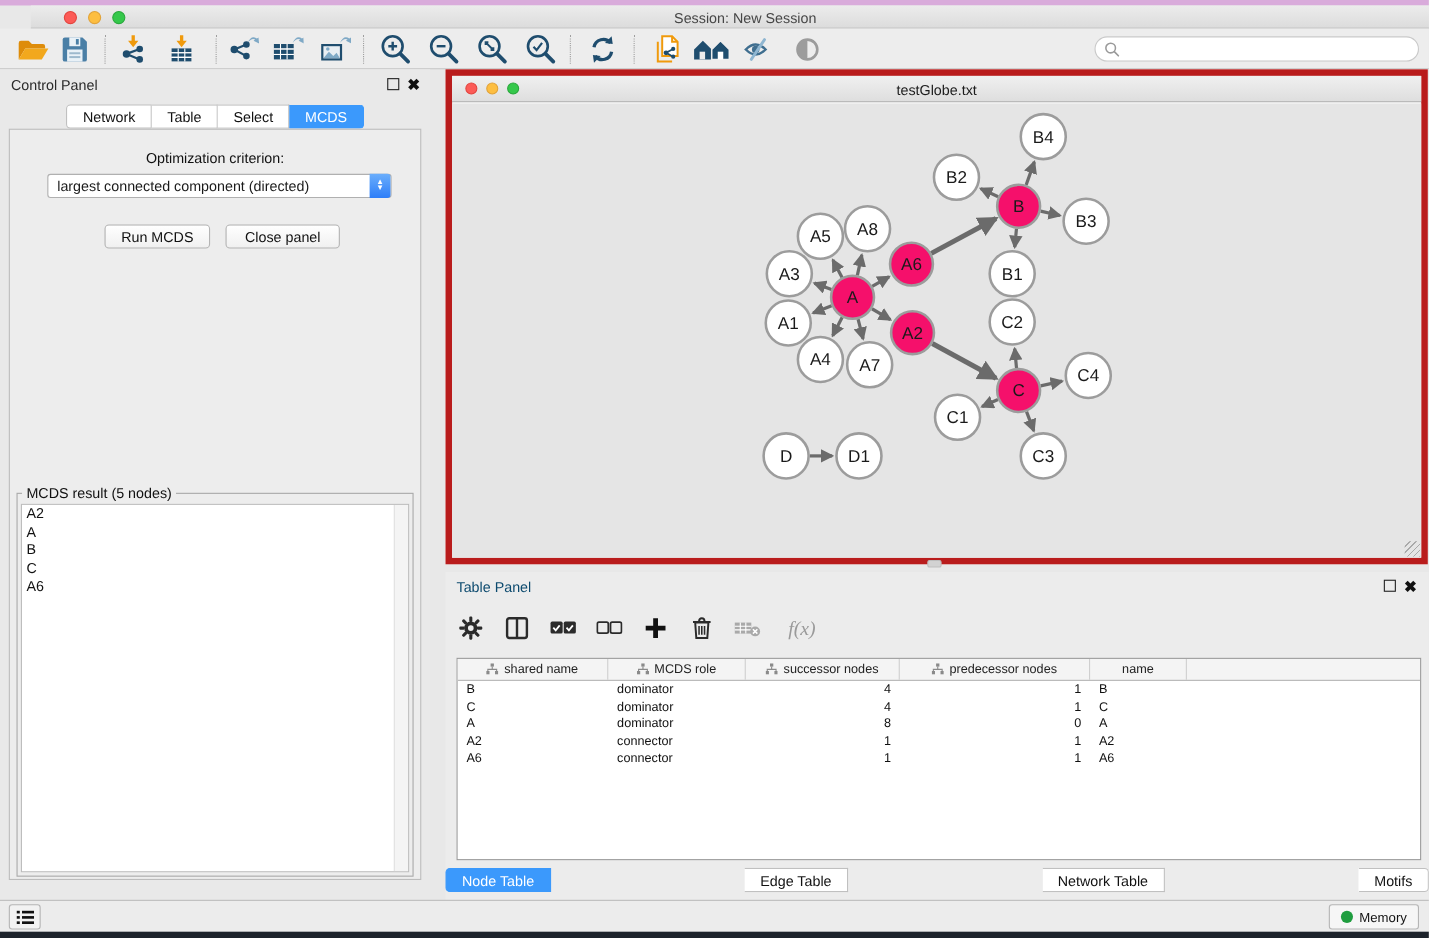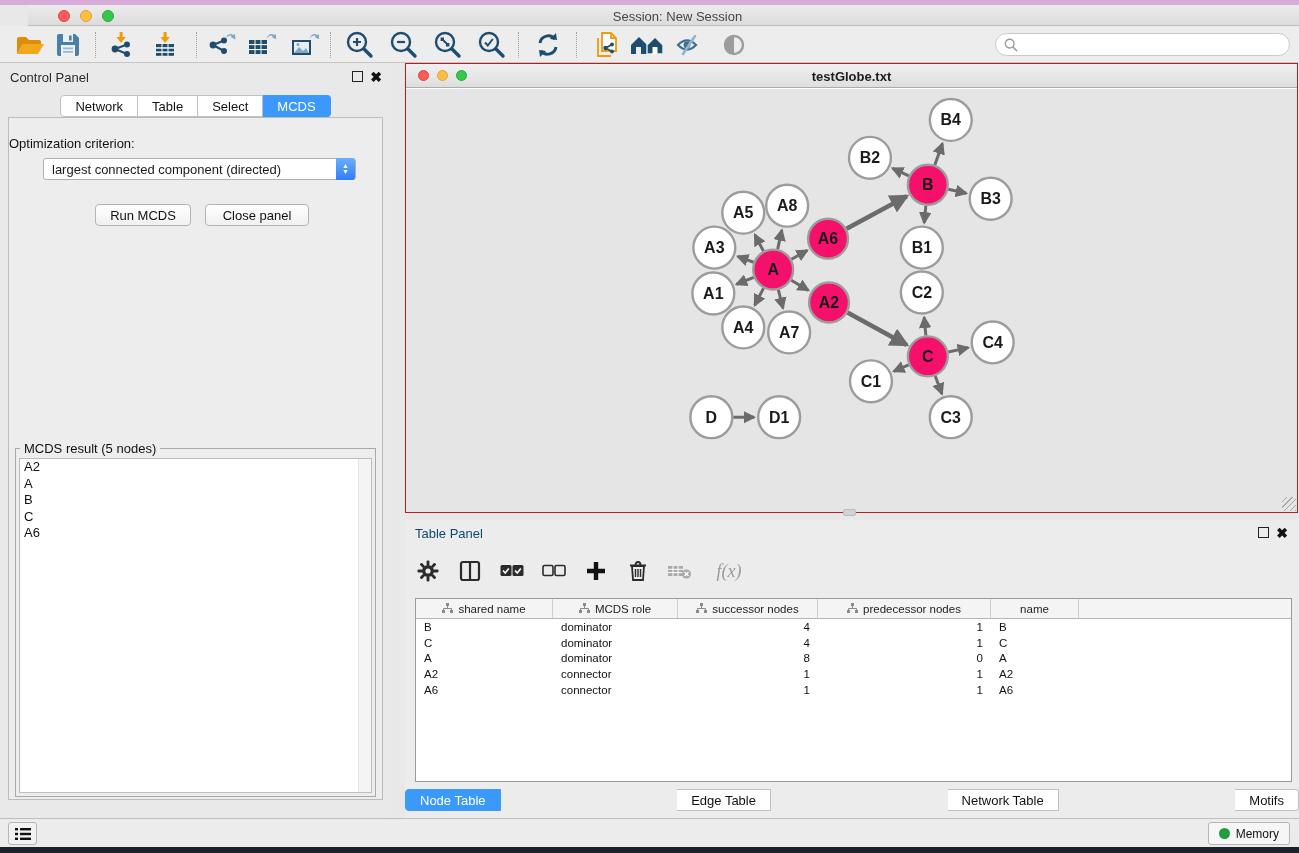--- a/index.html
+++ b/index.html
@@ -30,34 +30,34 @@
   #cp-header { position:absolute; left:0; top:0; width:100%; height:28px; }
   #cp-title { position:absolute; left:10px; top:7px; font-size:13px; color:#2b2b2b; }
   .panel-float { position:absolute; width:11px; height:11px; border:1.6px solid #222; }
   .panel-close { position:absolute; font-size:14px; font-weight:bold; color:#111; line-height:11px; }
   #cp-tabs { position:absolute; left:0; top:32px; width:100%; display:flex; justify-content:center; }
   .seg { height:22px; font-size:13px; padding:0 14px; display:flex; align-items:center; background:#fff; border:1px solid #c0c0c0; border-left:none; color:#111; cursor:default; }
   .seg:first-child { border-left:1px solid #c0c0c0; border-radius:4px 0 0 4px; }
   .seg:last-child { border-radius:0 4px 4px 0; }
   .seg.active { background:#3b99fc; border-color:#3b99fc; color:#fff; }
   #cp-box { position:absolute; left:8px; top:54px; width:375px; height:683px; background:#ededed; border:1px solid #bcbcbc; }
-  #opt-label { position:absolute; width:100%; top:18px; text-align:left; font-size:13px; color:#111; }
+  #opt-label { position:absolute; width:100%; top:18px; text-align:center; font-size:13px; color:#111; }
   #opt-select { position:absolute; left:34px; top:40px; width:313px; height:22px; background:#fff; border:1px solid #b0b0b0; border-radius:3px; font-size:13px; display:flex; align-items:center; padding-left:8px; }
   #opt-stepper { position:absolute; right:0; top:-1px; width:19px; height:22px; background:linear-gradient(#6aaefc,#2e7ef8); border-radius:0 3px 3px 0; display:flex; flex-direction:column; align-items:center; justify-content:center; color:#fff; font-size:7px; line-height:6px; }
   .cp-btn { position:absolute; top:86px; height:22px; background:linear-gradient(#ffffff,#f0f0f0); border:1px solid #b4b4b4; border-radius:4px; font-size:13px; color:#111; display:flex; align-items:center; justify-content:center;text-align:center; }
   #run-btn { left:86px; width:96px; }
   #closep-btn { left:196px; width:104px; }
   #mcds-fieldset { position:absolute; left:6px; top:330px; width:361px; height:349px; border:1px solid #a9a9a9; }
   #mcds-legend { position:absolute; left:4px; top:-8px; background:#ededed; padding:0 4px; font-size:13px; color:#111; }
   #mcds-list { position:absolute; left:3px; top:9px; right:3px; bottom:3px; background:#fff; border:1px solid #bdbdbd; overflow:hidden; }
   #mcds-scroll { position:absolute; right:0; top:0; width:13px; height:100%; background:#f4f4f4; border-left:1px solid #e2e2e2; }
   .mcds-item { font-size:13px; padding:1px 0 1px 4px; line-height:14.5px; color:#111; }
 
   
-  #net-window { left:405px; top:63px; width:893px; height:450px; border:1px solid #b91c1c; background:#fff;font-weight:bold; }
+  #net-window { left:405px; top:63px; width:893px; height:450px; border:6px solid #b91c1c; background:#fff; }
   #net-titlebar { position:absolute; left:0; top:0; width:100%; height:24px; background:linear-gradient(#f0f0f0,#dedede); border-bottom:1px solid #ababab; }
   #net-titlebar .tl { width:11px; height:11px; top:6px; }
   #net-title { position:absolute; width:100%; text-align:center; top:5px; font-size:13px; color:#1c1c1c; }
   #net-canvas { position:absolute; left:0; top:25px; right:0; bottom:0; background:#e5e5e5; }
   #graph-svg { width:100%; height:100%; }
   #net-grip { position:absolute; right:1px; bottom:1px; width:14px; height:14px;
     background:repeating-linear-gradient(135deg, transparent 0 3px, #a9a9a9 3px 4px); }
   #split-handle { left:843px; top:509px; width:13px; height:7px; background:#d2d2d2; border:1px solid #bdbdbd; border-radius:2px; }
 
   

